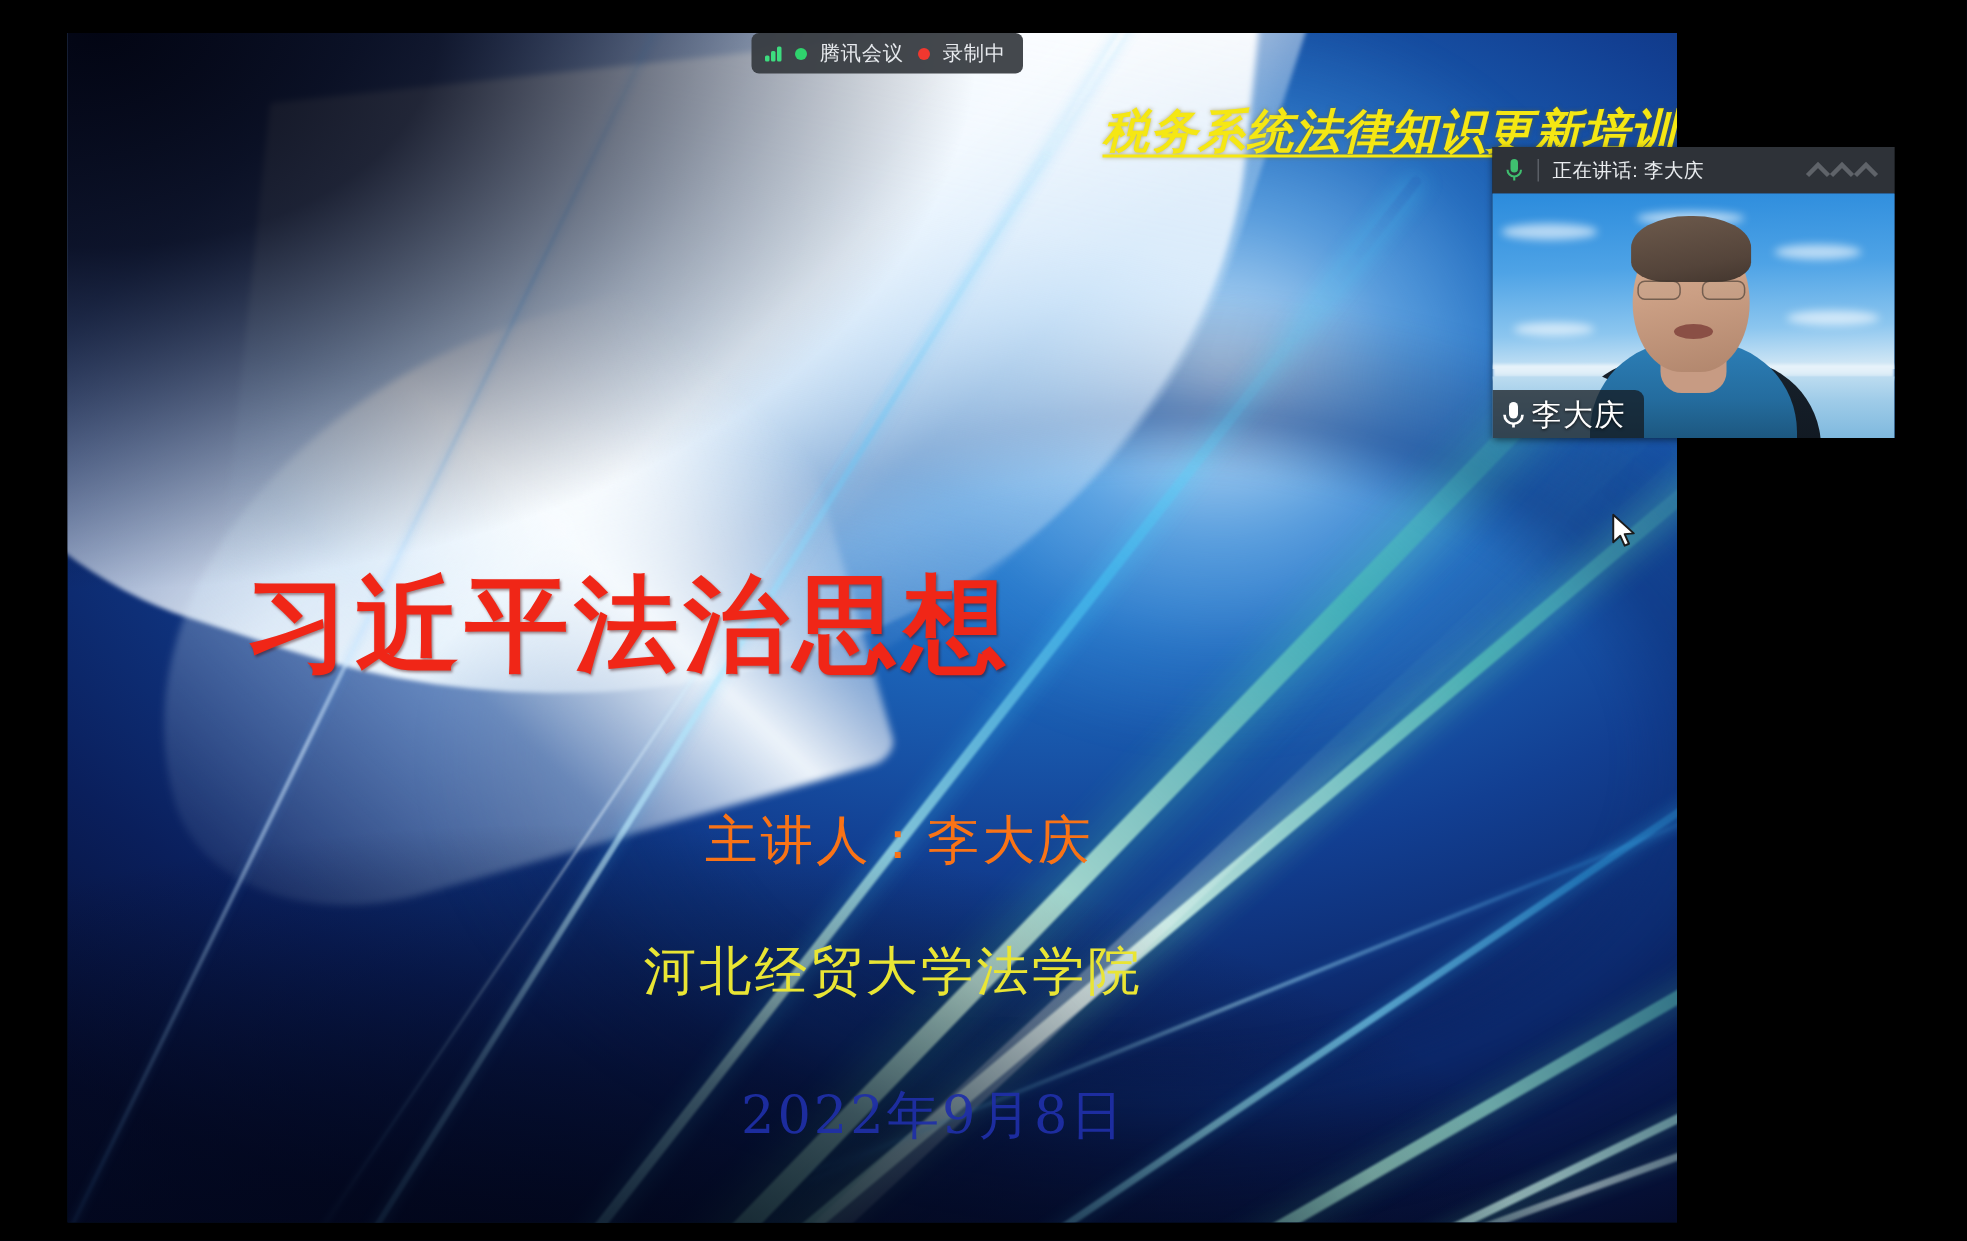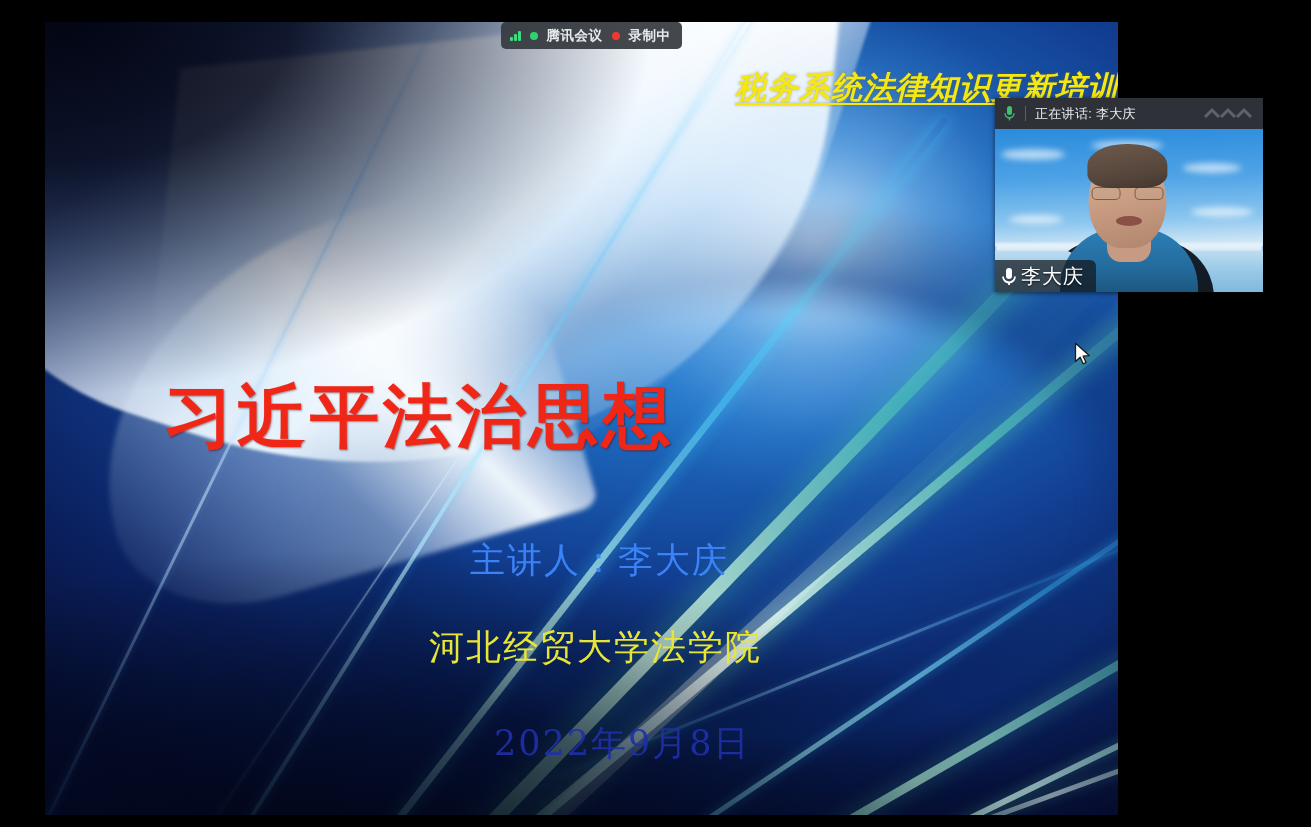--- a/index.html
+++ b/index.html
@@ -124,21 +124,21 @@
     text-underline-offset:5px;
     text-decoration-thickness:2px;
     white-space:nowrap;
     text-shadow:0 0 3px rgba(120,100,0,.5);
   }
   .slide-presenter {
     position:absolute;
     left:425px; top:515px;
     font-family:Liberation Mono, monospace;
     font-size:35px;
-    color:#3b82f6;
+    color:#f97316;
     letter-spacing:2px;
     white-space:nowrap;
   }
   .slide-org {
     position:absolute;
     left:384px; top:602px;
     font-family:"DejaVu Serif", "Liberation Serif", serif;
     font-size:35px;
     color:#e9e534;
     letter-spacing:2px;
@@ -163,21 +163,20 @@
     height:27px;
     display:flex;
     align-items:center;
     gap:9px;
     padding:0 11px 0 9px;
     background:rgba(54,58,64,.93);
     border-radius:5px;
     color:#e7eaee;
     font-size:13px;
     white-space:nowrap;
-    font-weight:bold;
   }
   .sig-bars { display:flex; align-items:flex-end; gap:1.5px; height:11px; }
   .sig-bars i { display:block; width:2.5px; background:#3ddc7f; border-radius:1px; }
   .sig-bars i:nth-child(1){height:4px;}
   .sig-bars i:nth-child(2){height:7px;}
   .sig-bars i:nth-child(3){height:10px;}
   .dot { width:8px; height:8px; border-radius:50%; display:inline-block; }
   .dot-green { background:#2fd36d; }
   .dot-red { background:#f0382f; }
   #rec-pill .lbl { font-size:13.5px; letter-spacing:.5px; }

